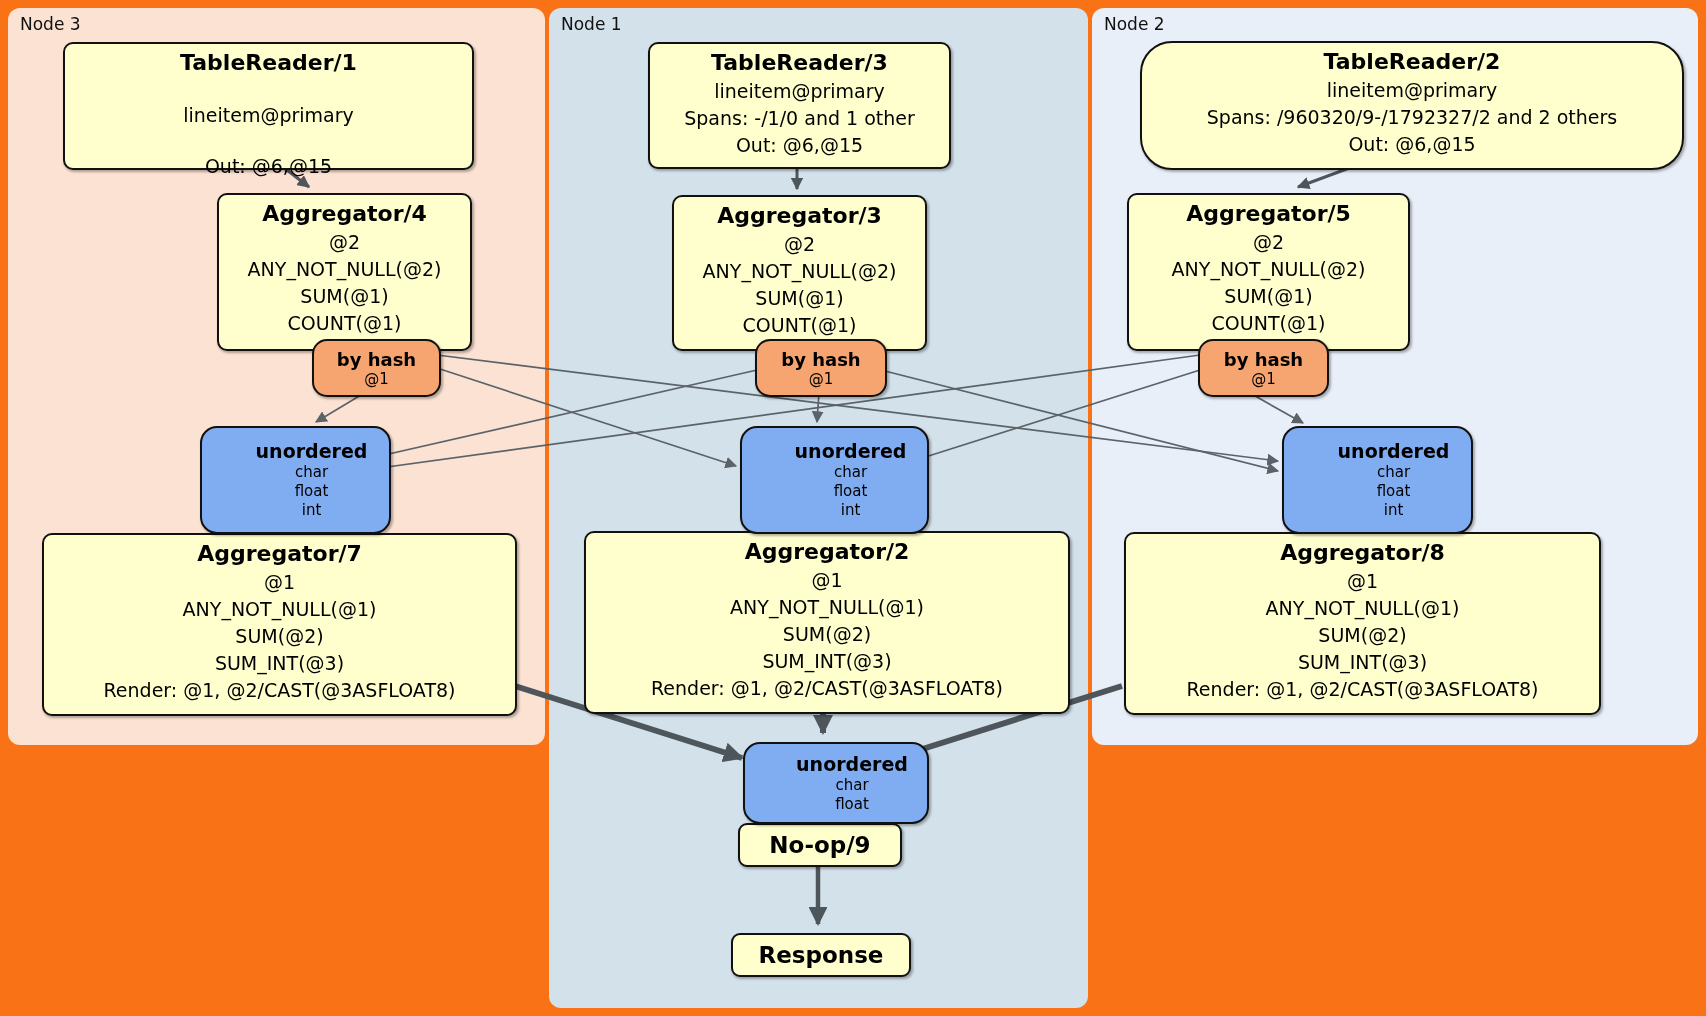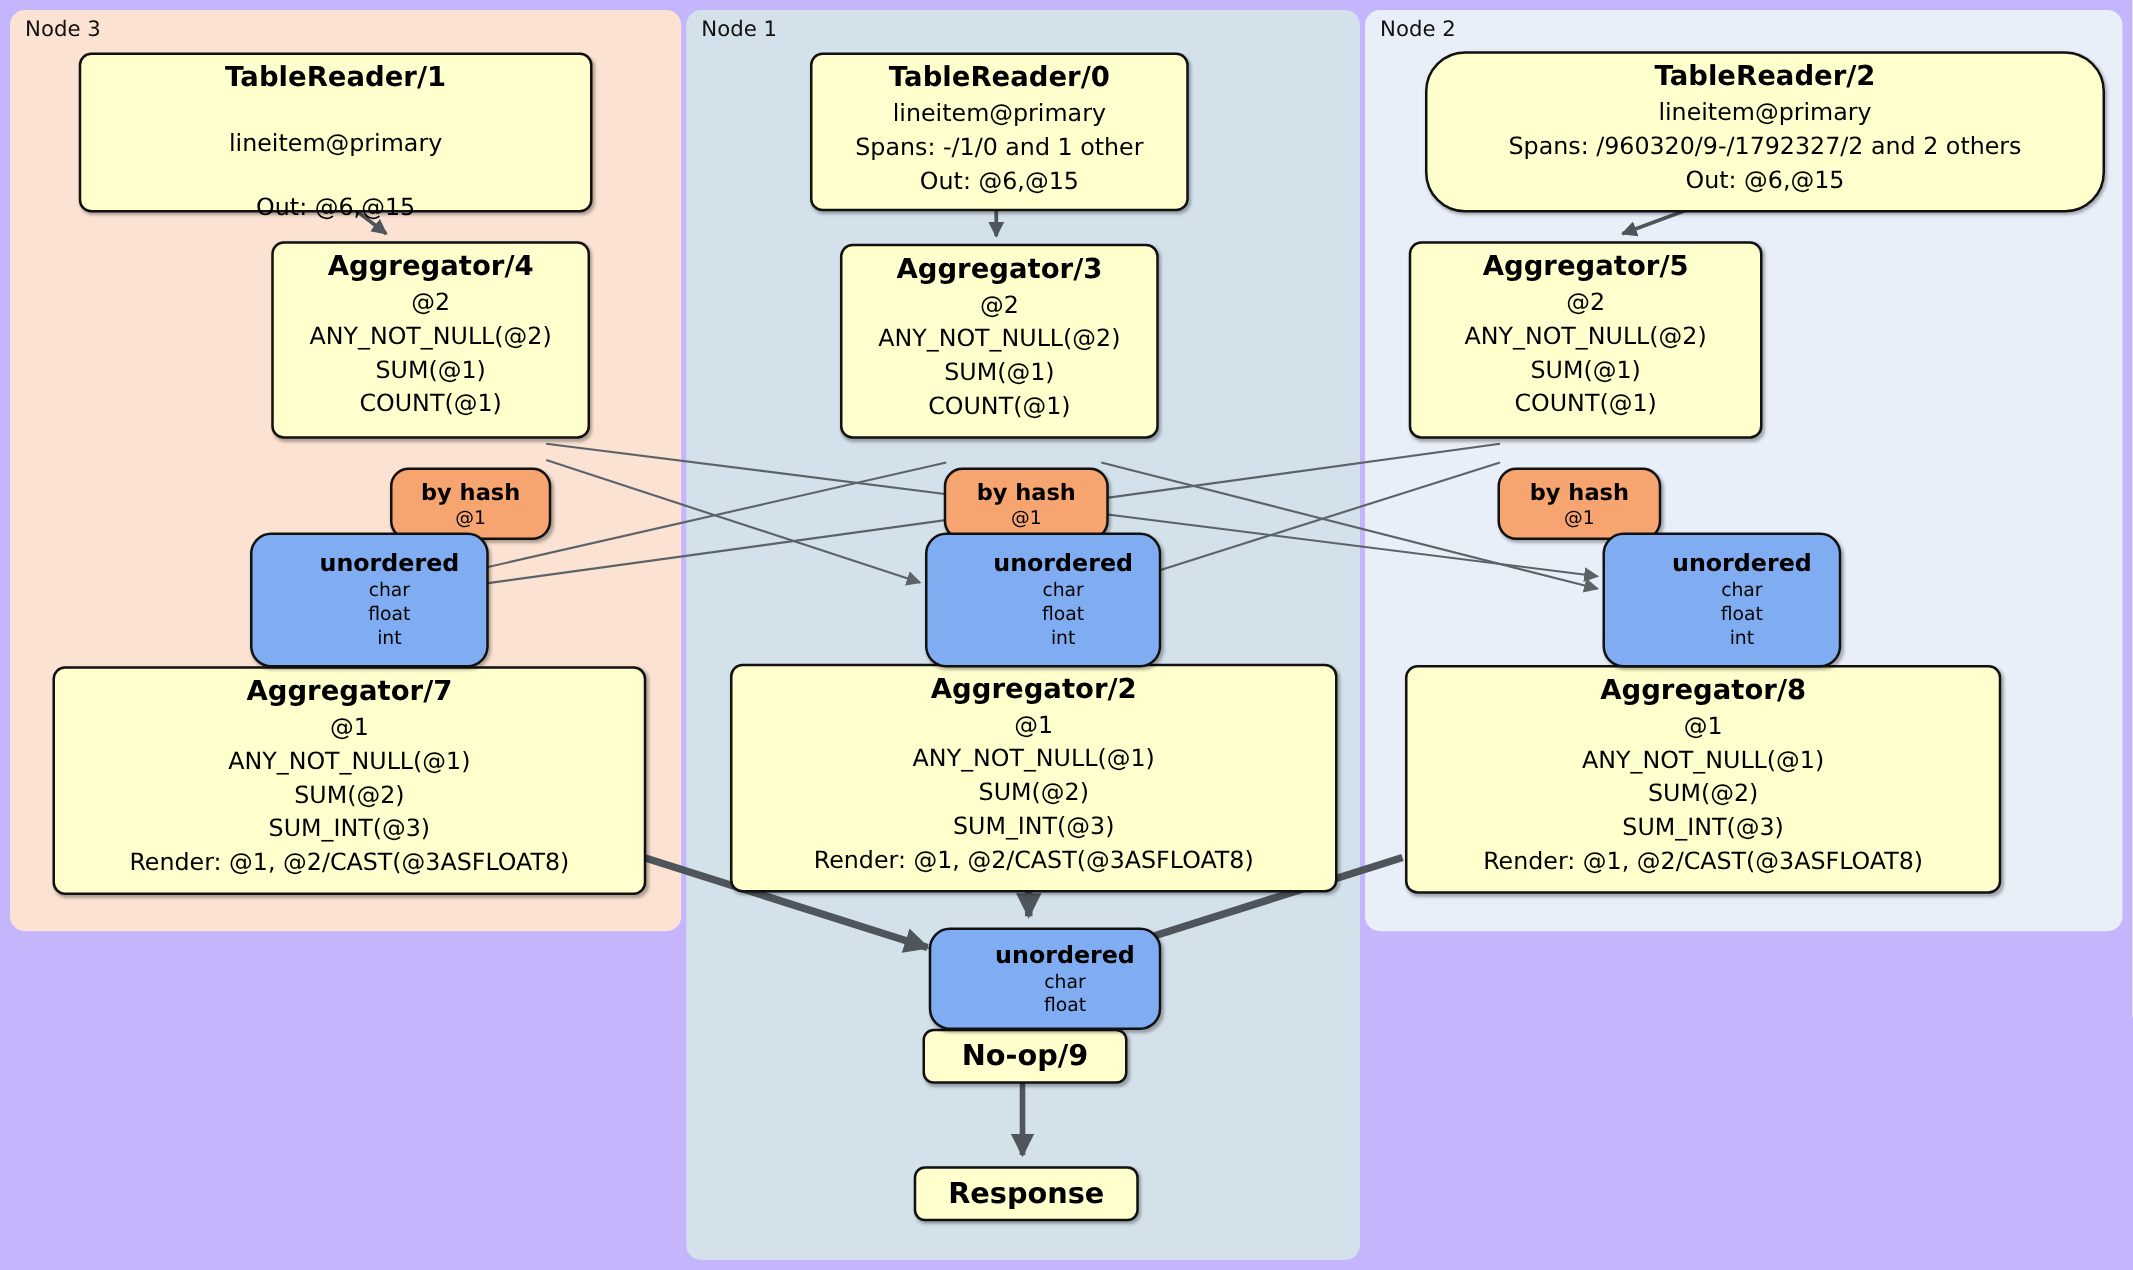--- a/index.html
+++ b/index.html
@@ -1,29 +1,29 @@
 <!DOCTYPE html>
 <html><head>
 <meta charset="utf-8">
 <style>
   html,body{margin:0;padding:0;background:#ffffff;}
   body{font-family:"DejaVu Sans","Liberation Sans",sans-serif;}
-  .canvas{position:relative;width:1706px;height:1016px;background:#c4b5fd;overflow:hidden;}
+  .canvas{position:relative;width:1706px;height:1016px;background:#f97316;overflow:hidden;}
   .region{position:absolute;border-radius:12px;}
   .region-label{position:absolute;left:12px;top:6px;font-size:17px;color:#111;}
   .edges{position:absolute;left:0;top:0;z-index:2;}
   .pbox{position:absolute;z-index:3;background:#ffffcd;border:2px solid #111;
         border-radius:10px;box-shadow:1.5px 2px 2.5px rgba(0,0,0,0.30);
         display:flex;flex-direction:column;align-items:center;justify-content:flex-start;
         text-align:center;color:#000;}
   .ptitle{font-weight:bold;font-size:22px;line-height:30px;padding-top:4px;white-space:nowrap;}
   .pline{font-size:19px;line-height:27px;white-space:nowrap;}
   .router{position:absolute;z-index:4;background:#f6a470;border:2px solid #111;
           border-radius:15px;display:flex;flex-direction:column;align-items:center;
-          justify-content:center;text-align:center;box-shadow:1.5px 2px 2.5px rgba(0,0,0,0.30);margin-top:35px;}
+          justify-content:center;text-align:center;box-shadow:1.5px 2px 2.5px rgba(0,0,0,0.30);}
   .router .rtitle{font-weight:bold;font-size:18px;line-height:21px;}
   .router .rline{font-size:15px;line-height:18px;}
   .sync{position:absolute;z-index:4;background:#80acf1;border:2px solid #111;
         border-radius:17px;display:flex;flex-direction:column;align-items:center;
         justify-content:center;text-align:center;box-shadow:1.5px 2px 2.5px rgba(0,0,0,0.30);padding-left:32px;}
   .sync .rtitle{font-weight:bold;font-size:19px;line-height:23px;}
   .sync .rline{font-size:15px;line-height:19px;}
   .terminal{position:absolute;z-index:3;background:#ffffcd;border:2px solid #111;
             border-radius:9px;display:flex;align-items:center;justify-content:center;
             font-weight:bold;font-size:23px;box-shadow:1.5px 2px 2.5px rgba(0,0,0,0.30);}
@@ -76,21 +76,21 @@
 
     <line x1="818" y1="865" x2="818" y2="924" stroke="#4e565c" stroke-width="4.5" marker-end="url(#ah-m)"></line>
   </svg>
 
   <div class="pbox" style="left:63px;top:42px;width:407px;height:124px;gap:24px;">
     <div class="ptitle">TableReader/1</div>
     <div class="pline">lineitem@primary</div>
     <div class="pline">Out: @6,@15</div>
   </div>
   <div class="pbox" style="left:648px;top:42px;width:299px;height:123px;">
-    <div class="ptitle">TableReader/0</div>
+    <div class="ptitle">TableReader/3</div>
     <div class="pline">lineitem@primary</div>
     <div class="pline">Spans: -/1/0 and 1 other</div>
     <div class="pline">Out: @6,@15</div>
   </div>
   <div class="pbox" style="left:1140px;top:41px;width:540px;height:125px;border-radius:32px;">
     <div class="ptitle">TableReader/2</div>
     <div class="pline">lineitem@primary</div>
     <div class="pline">Spans: /960320/9-/1792327/2 and 2 others</div>
     <div class="pline">Out: @6,@15</div>
   </div>

